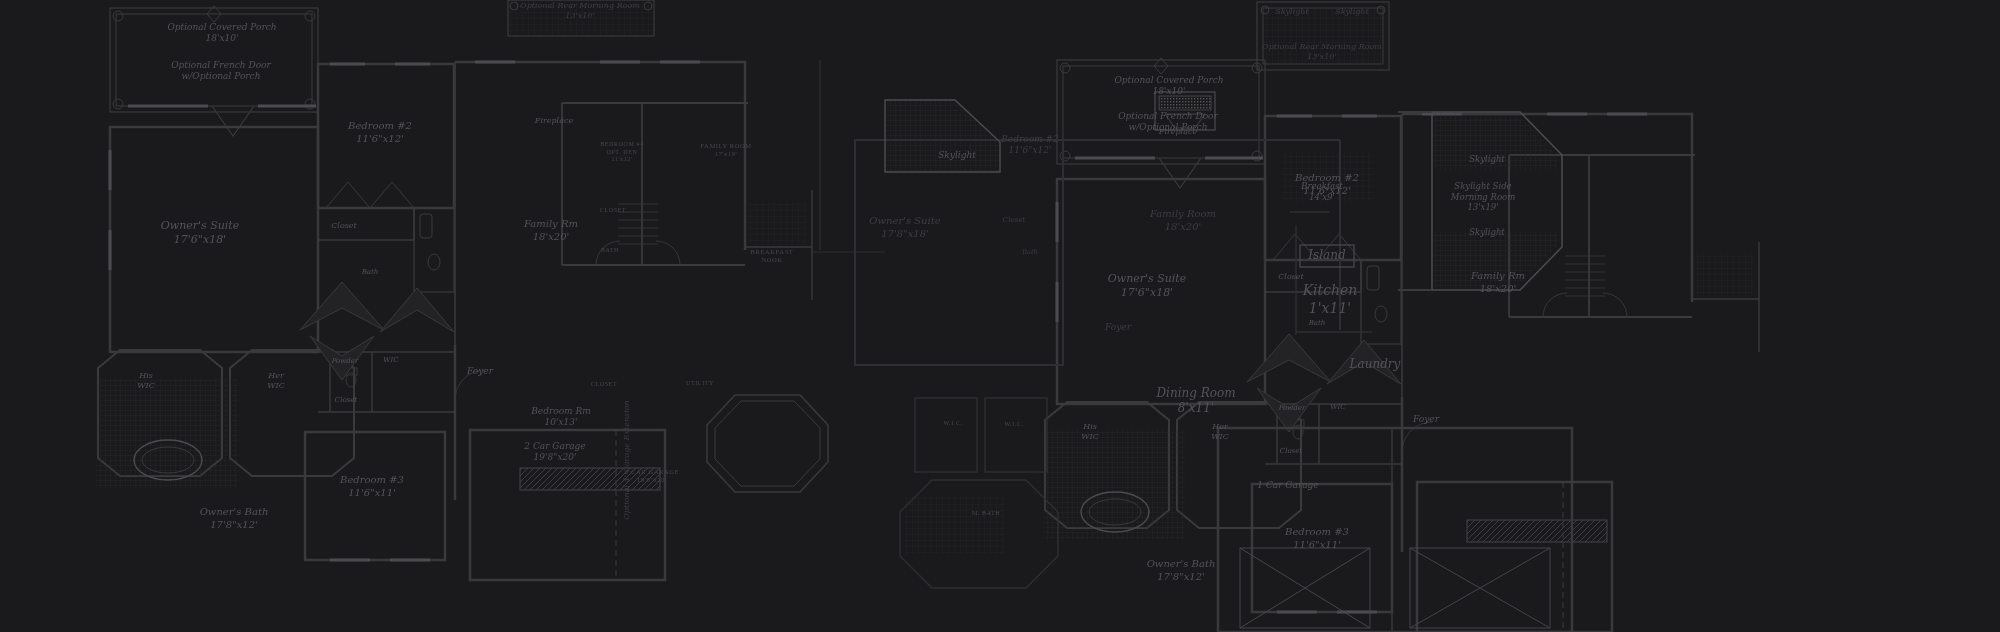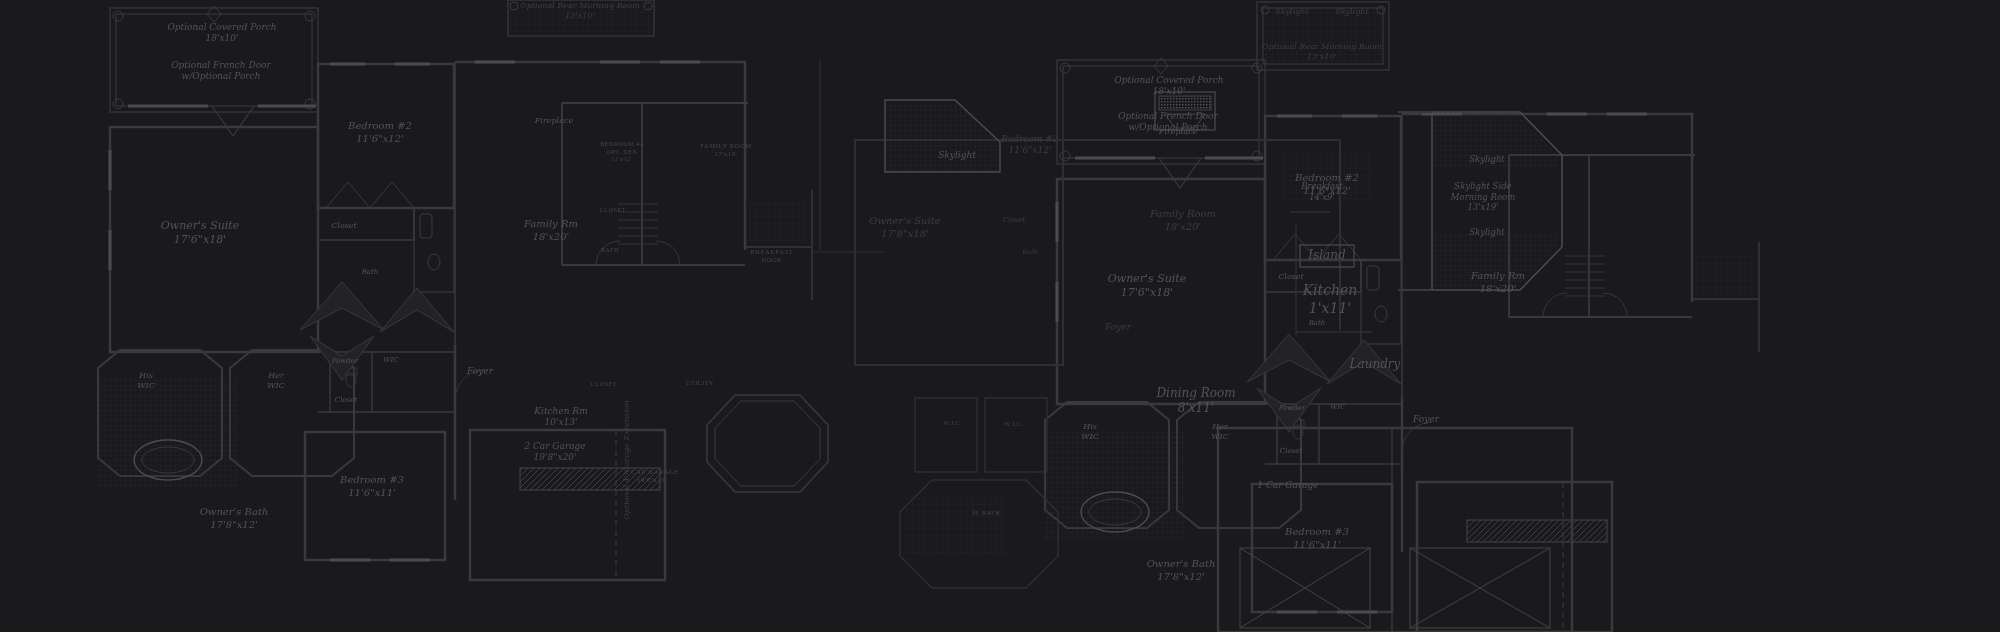--- a/index.html
+++ b/index.html
@@ -230,21 +230,21 @@
     </div>
     <div class="lbl" style="left: 372px; top: 486px; font-size: 10px; transform: translate(-50%, -50%);">
       <span class="line">Bedroom #3</span>
       <span class="line">11'6"x11'</span>
     </div>
     <div class="lbl" style="left: 234px; top: 518px; font-size: 10px; transform: translate(-50%, -50%);">
       <span class="line">Owner's Bath</span>
       <span class="line">17'8"x12'</span>
     </div>
     <div class="lbl" style="left: 561px; top: 417px; font-size: 9px; transform: translate(-50%, -50%);">
-      <span class="line">Kitchen Rm</span>
+      <span class="line">Bedroom Rm</span>
       <span class="line">10'x13'</span>
     </div>
     <div class="lbl sc" style="left: 604px; top: 385px; font-size: 6px; transform: translate(-50%, -50%);">
       <span class="line">CLOSET</span>
     </div>
     <div class="lbl sc" style="left: 700px; top: 384px; font-size: 6px; transform: translate(-50%, -50%);">
       <span class="line">UTILITY</span>
     </div>
     <div class="lbl" style="left: 555px; top: 452px; font-size: 9px; transform: translate(-50%, -50%);">
       <span class="line">2 Car Garage</span>

